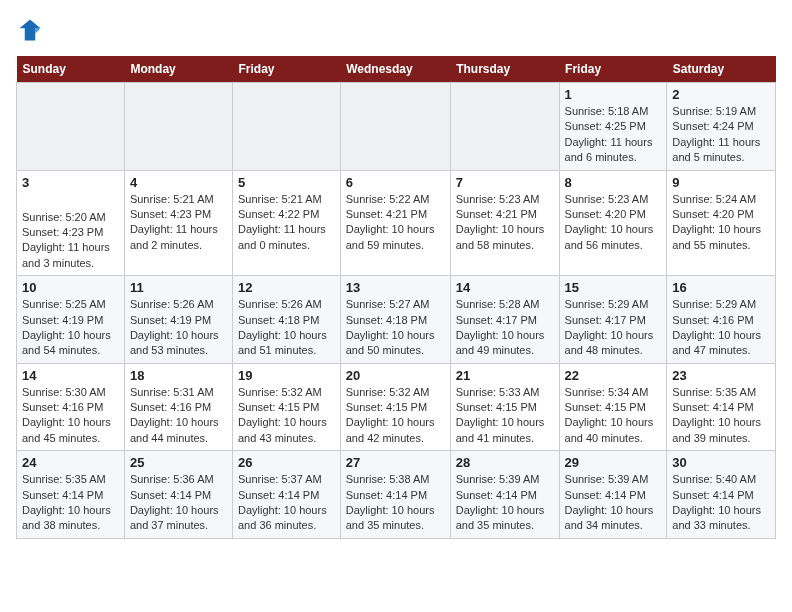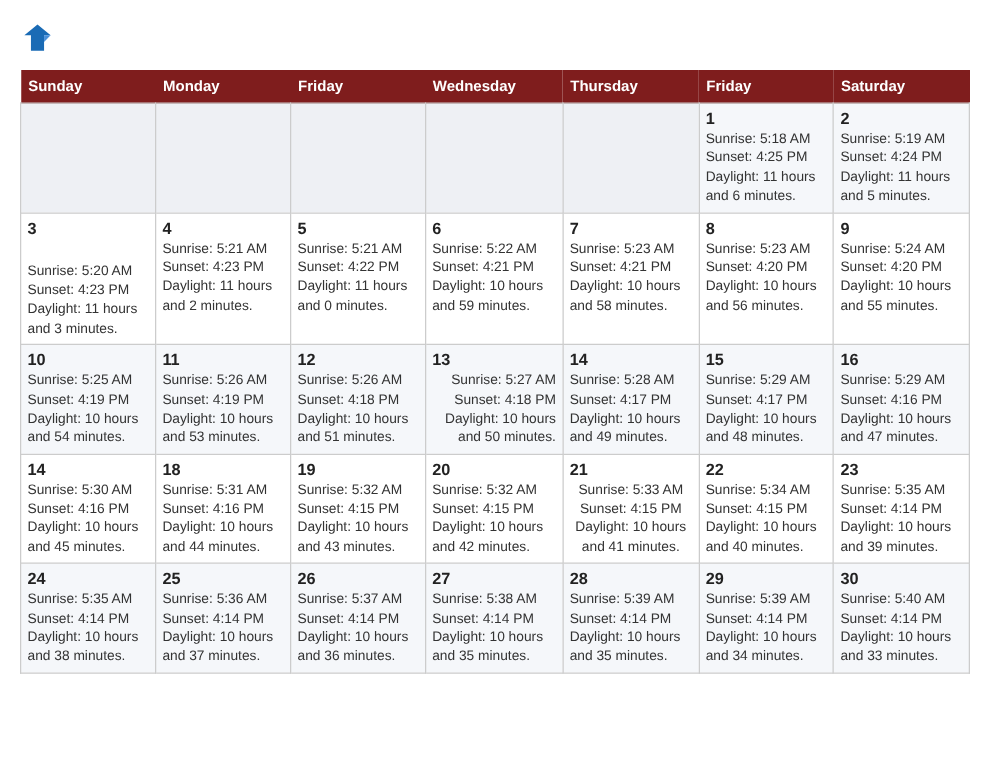--- a/index.html
+++ b/index.html
@@ -196,21 +196,21 @@
 Daylight: 10 hours and 53 minutes.</div>
         </td>
         <td>
           <span class="day-num">12</span>
           <div class="day-info" style="white-space: pre-line;">Sunrise: 5:26 AM
 Sunset: 4:18 PM
 Daylight: 10 hours and 51 minutes.</div>
         </td>
         <td>
           <span class="day-num">13</span>
-          <div class="day-info" style="white-space: pre-line; text-align: right;">Sunrise: 5:27 AM
+          <div class="day-info" style="white-space: pre-line;">Sunrise: 5:27 AM
 Sunset: 4:18 PM
 Daylight: 10 hours and 50 minutes.</div>
         </td>
         <td>
           <span class="day-num">14</span>
           <div class="day-info" style="white-space: pre-line;">Sunrise: 5:28 AM
 Sunset: 4:17 PM
 Daylight: 10 hours and 49 minutes.</div>
         </td>
         <td>
@@ -246,21 +246,21 @@
 Daylight: 10 hours and 43 minutes.</div>
         </td>
         <td>
           <span class="day-num">20</span>
           <div class="day-info" style="white-space: pre-line;">Sunrise: 5:32 AM
 Sunset: 4:15 PM
 Daylight: 10 hours and 42 minutes.</div>
         </td>
         <td>
           <span class="day-num">21</span>
-          <div class="day-info" style="white-space: pre-line; text-align: center;">Sunrise: 5:33 AM
+          <div class="day-info" style="white-space: pre-line;">Sunrise: 5:33 AM
 Sunset: 4:15 PM
 Daylight: 10 hours and 41 minutes.</div>
         </td>
         <td>
           <span class="day-num">22</span>
           <div class="day-info" style="white-space: pre-line;">Sunrise: 5:34 AM
 Sunset: 4:15 PM
 Daylight: 10 hours and 40 minutes.</div>
         </td>
         <td>

